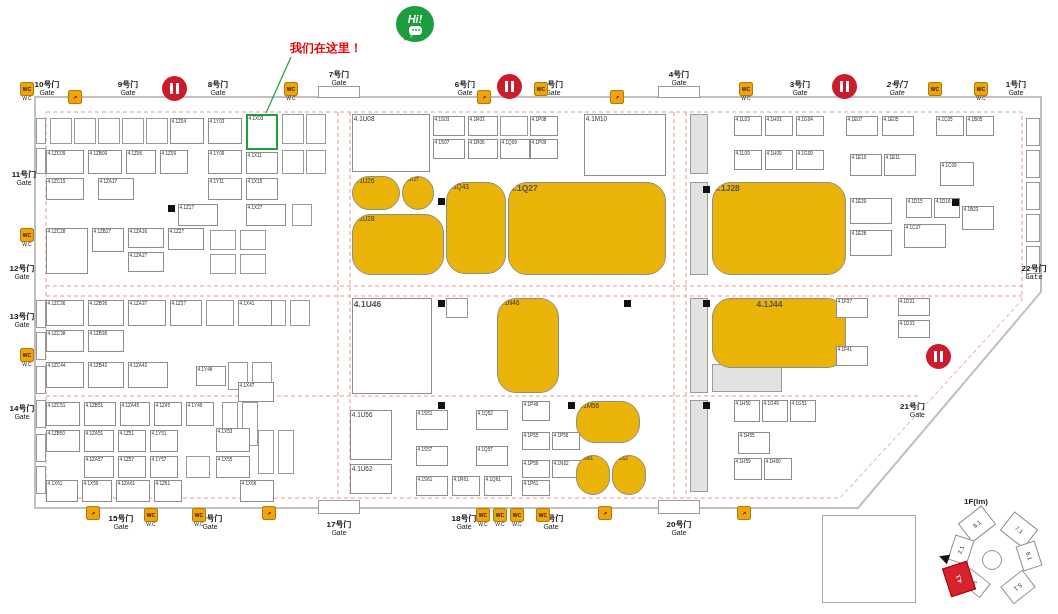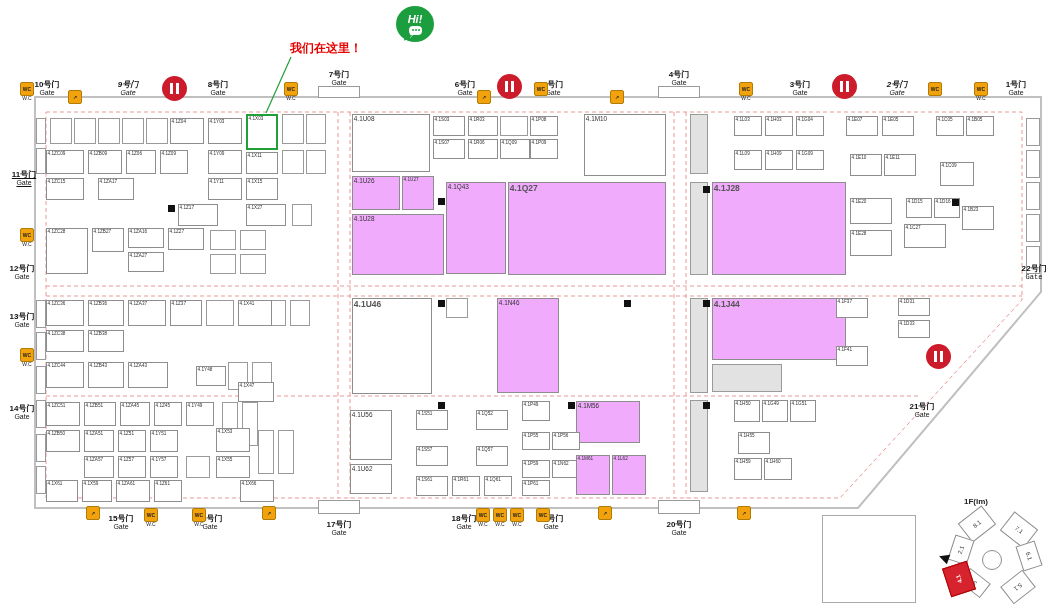--- a/index.html
+++ b/index.html
@@ -3,21 +3,21 @@
 <meta charset="utf-8">
 <style>
   html,body{margin:0;padding:0;background:#fff;}
   #stage{position:relative;width:1058px;height:614px;background:#fff;overflow:hidden;
          font-family:"Liberation Sans",sans-serif;}
   #lines{position:absolute;left:0;top:0;z-index:0;}
   .blk{position:absolute;border:1px solid #9a9a9a;background:#fff;box-sizing:border-box;z-index:1;}
   .blk.gray{background:#e2e2e2;}
   .booth{position:absolute;border:1px solid #8d8d8d;background:#fff;box-sizing:border-box;z-index:2;
          color:#333;overflow:hidden;}
-  .booth.gray{background:#f0abfc;}
+  .booth.gray{background:#eab308;border-radius:19px;}
   .booth.hl{border:2px solid #21a038;z-index:6;}
   .bl{display:block;padding:1px 0 0 1px;white-space:nowrap;font-size:8px;
       transform:scale(.58);transform-origin:0 0;line-height:1;}
   .booth.lg .bl{transform:scale(.8);}
   .booth.xl .bl{font-size:10px;font-weight:bold;color:#555;transform:scale(.85);}
   .marker{position:absolute;width:7px;height:7px;background:#111;z-index:4;}
   .gate{position:absolute;width:44px;margin-left:-22px;text-align:center;line-height:1.15;z-index:5;color:#111;}
   .gnum{font-size:8px;font-weight:bold;white-space:nowrap;}
   .gsub{font-size:7px;}
   .fac{position:absolute;width:12px;height:12px;background:#f2a20d;border:1px solid #b07c06;
@@ -420,21 +420,21 @@
       </div>
       <div class="booth" style="left: 962px; top: 206px; width: 32px; height: 24px;">
         <span class="bl">4.1B23</span>
       </div>
       <div class="booth" style="left: 904px; top: 224px; width: 42px; height: 24px;">
         <span class="bl">4.1C27</span>
       </div>
       <div class="booth" style="left: 850px; top: 230px; width: 42px; height: 26px;">
         <span class="bl">4.1E28</span>
       </div>
-      <div class="booth gray xl" style="left: 712px; top: 298px; width: 134px; height: 62px;">
+      <div class="booth gray xl" style="left: 712px; top: 298px; width: 134px; height: 70px; text-align: center;">
         <span class="bl">4.1J44</span>
       </div>
       <div class="booth" style="left: 836px; top: 298px; width: 32px; height: 20px;">
         <span class="bl">4.1F37</span>
       </div>
       <div class="booth" style="left: 898px; top: 298px; width: 32px; height: 18px;">
         <span class="bl">4.1D31</span>
       </div>
       <div class="booth" style="left: 898px; top: 320px; width: 32px; height: 18px;">
         <span class="bl">4.1D33</span>
@@ -481,21 +481,21 @@
 
   <div class="annex"></div>
   <div class="mm-title">1F(lm)</div>
   <div class="mm-hub"></div>
   <div class="compass"></div>
 
 <div class="gate" style="left: 47px; top: 80px;">
       <div class="gnum">10号门</div>
       <div class="gsub">Gate</div>
     </div>
-    <div class="gate" style="left: 128px; top: 80px; font-style: italic;">
+    <div class="gate" style="left: 128px; top: 80px;">
       <div class="gnum">9号门</div>
       <div class="gsub">Gate</div>
     </div>
     <div class="gate" style="left: 218px; top: 80px;">
       <div class="gnum">8号门</div>
       <div class="gsub">Gate</div>
     </div>
     <div class="gate" style="left: 339px; top: 70px;">
       <div class="gnum">7号门</div>
       <div class="gsub">Gate</div>
@@ -517,41 +517,41 @@
       <div class="gsub">Gate</div>
     </div>
     <div class="gate" style="left: 897px; top: 80px; font-style: italic;">
       <div class="gnum">2号门</div>
       <div class="gsub">Gate</div>
     </div>
     <div class="gate" style="left: 1016px; top: 80px;">
       <div class="gnum">1号门</div>
       <div class="gsub">Gate</div>
     </div>
-    <div class="gate" style="left: 24px; top: 170px; text-decoration: underline;">
+    <div class="gate" style="left: 24px; top: 170px;">
       <div class="gnum">11号门</div>
       <div class="gsub">Gate</div>
     </div>
     <div class="gate" style="left: 22px; top: 264px;">
       <div class="gnum">12号门</div>
       <div class="gsub">Gate</div>
     </div>
     <div class="gate" style="left: 22px; top: 312px;">
       <div class="gnum">13号门</div>
       <div class="gsub">Gate</div>
     </div>
     <div class="gate" style="left: 22px; top: 404px;">
       <div class="gnum">14号门</div>
       <div class="gsub">Gate</div>
     </div>
     <div class="gate" style="left: 1034px; top: 264px; font-family: Liberation Mono, monospace;">
       <div class="gnum">22号门</div>
       <div class="gsub">Gate</div>
     </div>
-    <div class="gate" style="left: 922px; top: 402px;">
+    <div class="gate" style="left: 903px; top: 402px; text-align: right;">
       <div class="gnum">21号门</div>
       <div class="gsub">Gate</div>
     </div>
     <div class="gate" style="left: 121px; top: 514px;">
       <div class="gnum">15号门</div>
       <div class="gsub">Gate</div>
     </div>
     <div class="gate" style="left: 210px; top: 514px;">
       <div class="gnum">16号门</div>
       <div class="gsub">Gate</div>

